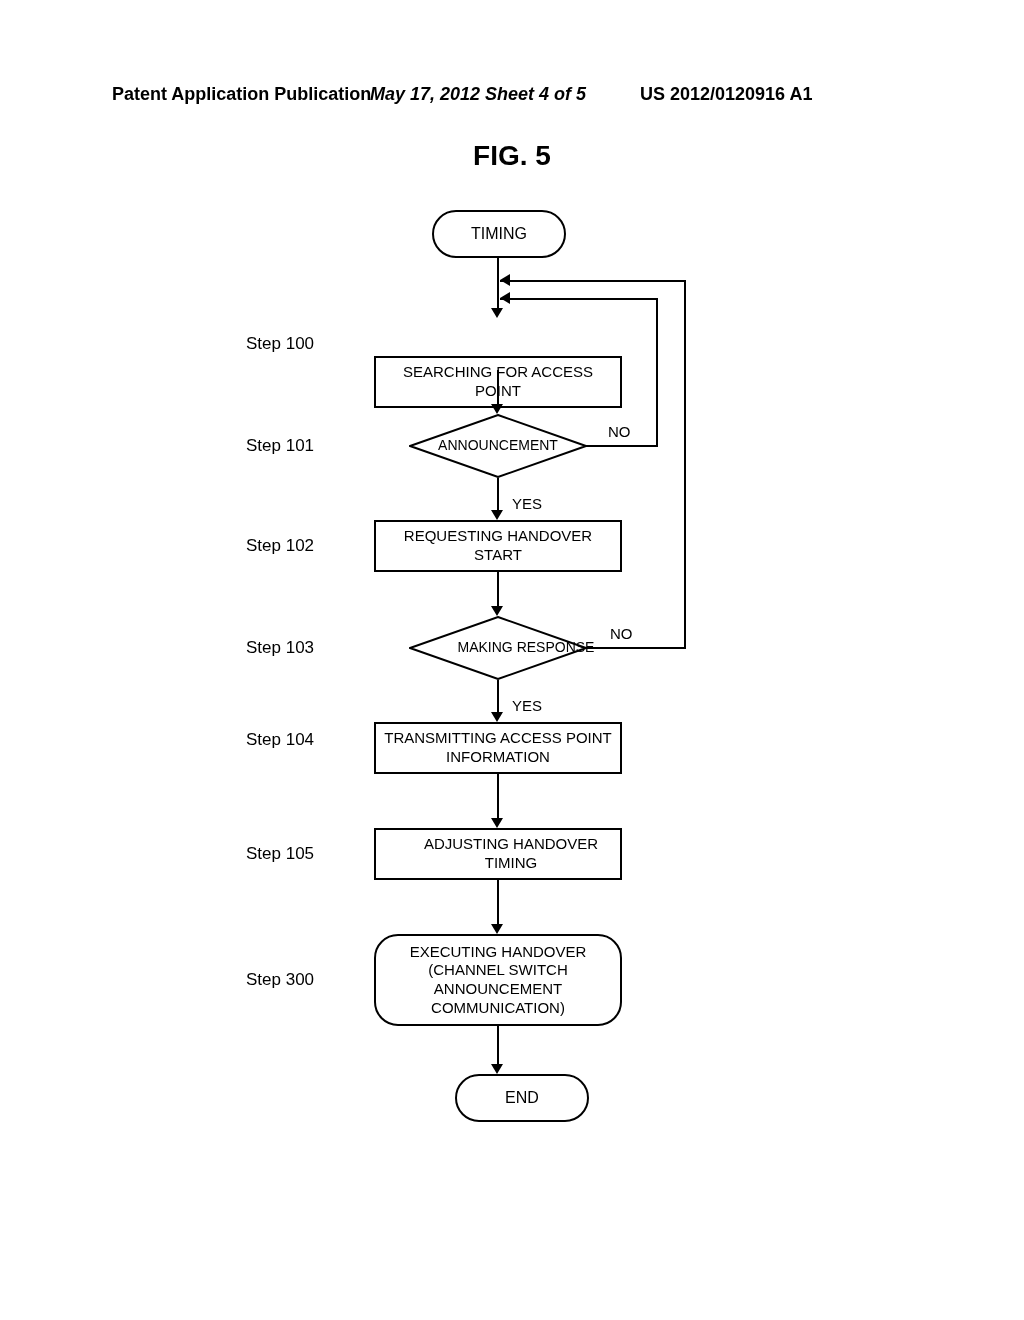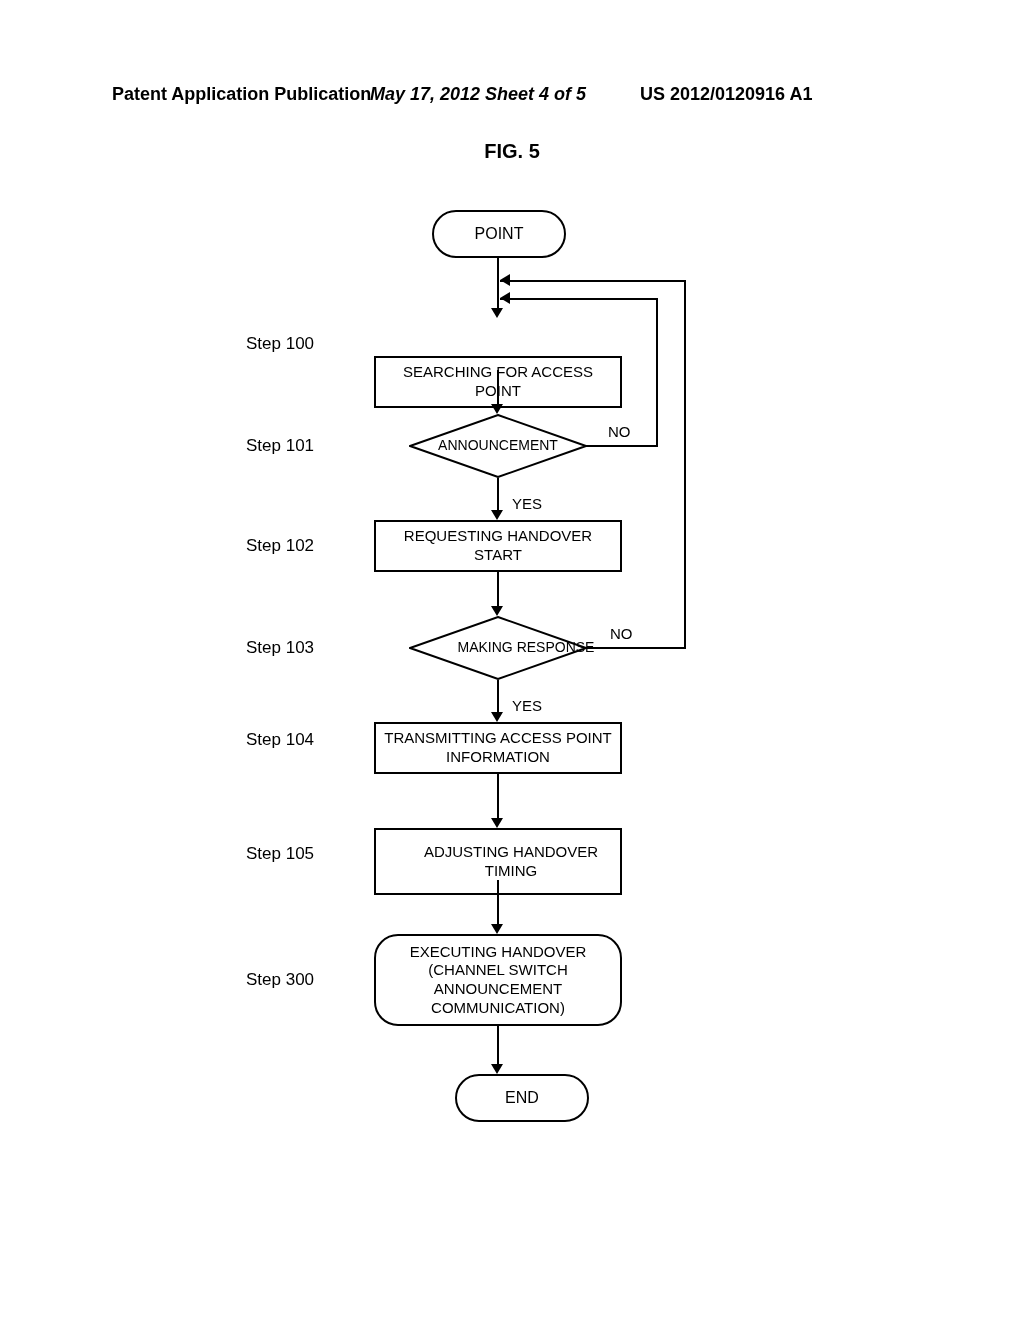--- a/index.html
+++ b/index.html
@@ -34,21 +34,21 @@
     position: absolute;
     left: 640px;
     font-weight: bold;
   }
   .fig-title {
     position: absolute;
     top: 140px;
     left: 0;
     width: 1024px;
     text-align: center;
-    font-size: 20px;
+    font-size: 28px;
     font-weight: bold;
   }
   .flowchart {
     position: absolute;
     top: 200px;
     left: 0;
     width: 1024px;
   }
   .terminator {
     position: absolute;
@@ -141,21 +141,21 @@
   <div class="header-left">Patent Application Publication</div>
   <div class="header-center">May 17, 2012  Sheet 4 of 5</div>
   <div class="header-right">US 2012/0120916 A1</div>
 </div>
 
 <div class="fig-title">FIG. 5</div>
 
 <div class="flowchart">
 
   <div class="terminator" style="left:432px; top:10px; width:130px;">
-    <span>POINT</span>
+    <span>TIMING</span>
   </div>
 
   <div class="arrow-v" style="left:497px; top:56px; height:54px;"></div>
   <div class="arrowhead-down" style="left:491px; top:108px;"></div>
 
   <div class="step-label" style="top:134px;">Step 100</div>
   <div class="process" style="left:374px; top:118px; width:248px; height:52px;margin-top:38px;">
     <span>SEARCHING FOR ACCESS POINT</span>
   </div>
 
@@ -208,21 +208,21 @@
 
   <div class="step-label" style="top:530px;">Step 104</div>
   <div class="process" style="left:374px; top:522px; width:248px; height:52px;">
     <span>TRANSMITTING ACCESS POINT INFORMATION</span>
   </div>
 
   <div class="arrow-v" style="left:497px; top:574px; height:46px;"></div>
   <div class="arrowhead-down" style="left:491px; top:618px;"></div>
 
   <div class="step-label" style="top:644px;">Step 105</div>
-  <div class="process" style="left:374px; top:628px; width:248px; height:67px;padding-left:32px;">
+  <div class="process" style="left:374px; top:628px; width:248px; height:52px;padding-left:32px;">
     <span>ADJUSTING HANDOVER TIMING</span>
   </div>
 
   <div class="arrow-v" style="left:497px; top:680px; height:46px;"></div>
   <div class="arrowhead-down" style="left:491px; top:724px;"></div>
 
   <div class="step-label" style="top:770px;">Step 300</div>
   <div class="process" style="left:374px; top:734px; width:248px; height:92px;border-radius:24px;">
     <span>EXECUTING HANDOVER (CHANNEL SWITCH ANNOUNCEMENT COMMUNICATION)</span>
   </div>

